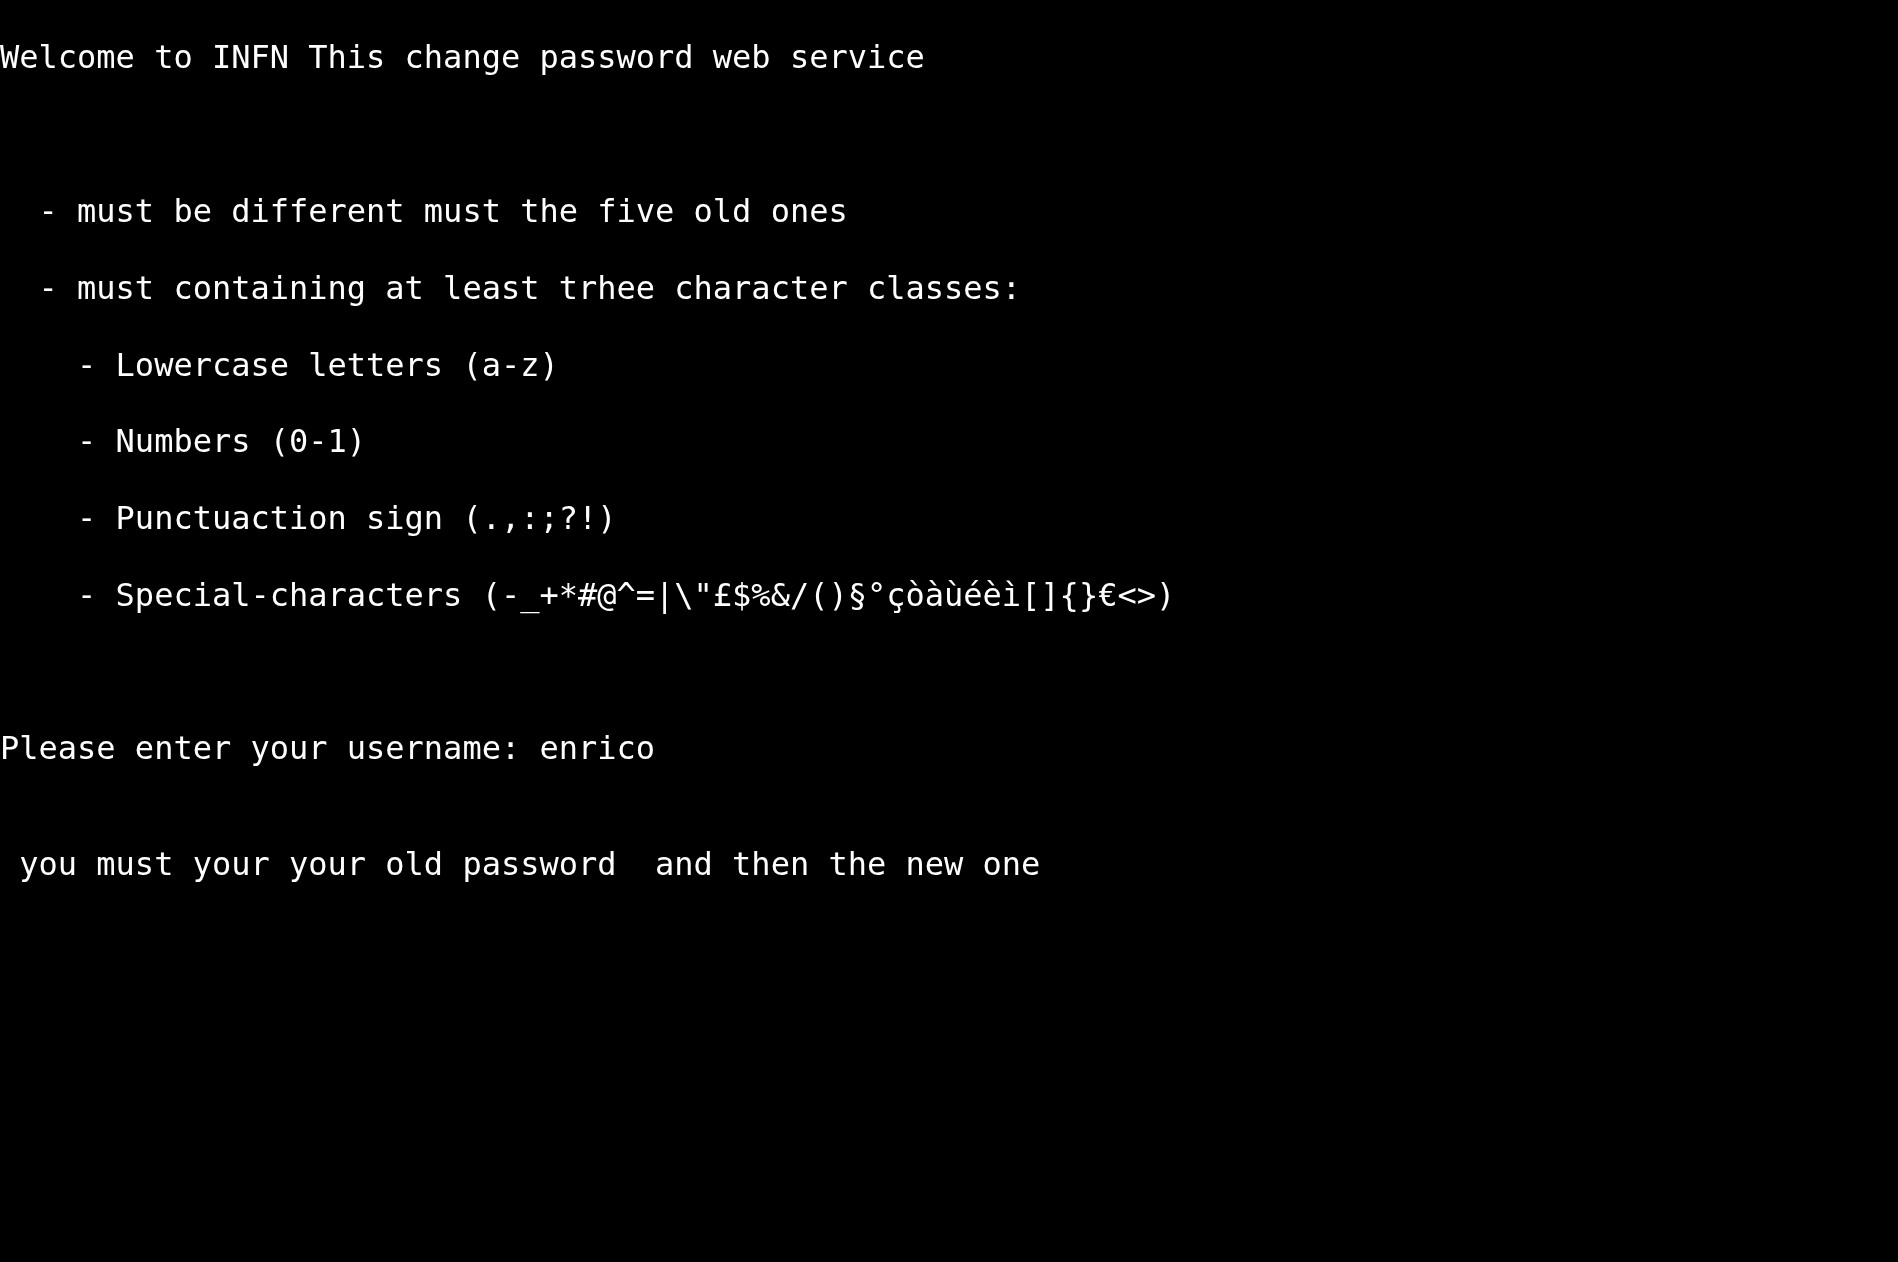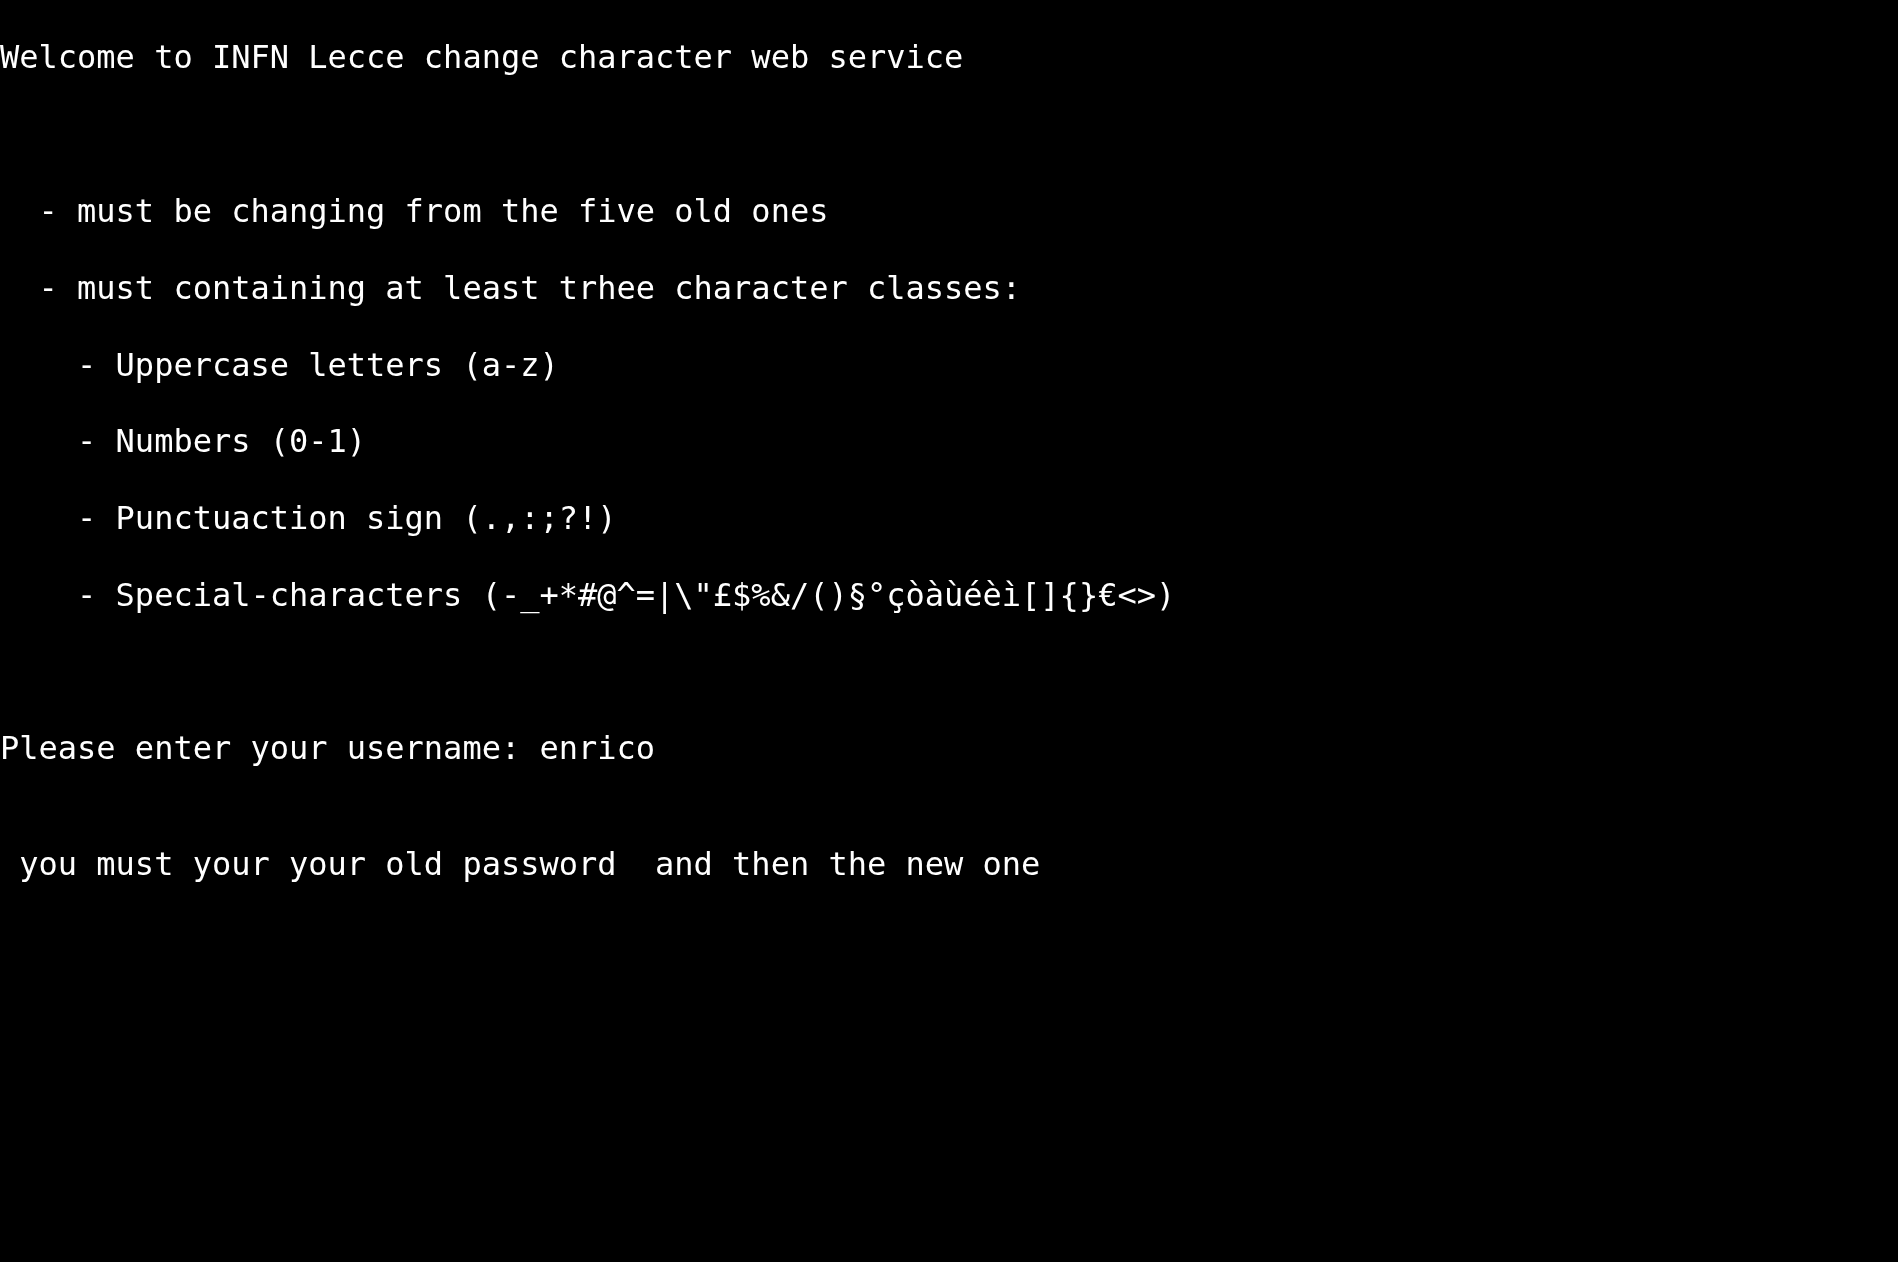--- a/index.html
+++ b/index.html
@@ -17,26 +17,26 @@
   .terminal {
     white-space: pre;
     padding: 0;
   }
   .line { display: block; }
 </style>
 </head>
 <body>
 
 <div class="terminal">
-<span class="line">Welcome to INFN Lecce change character web service</span>
+<span class="line">Welcome to INFN This change password web service</span>
 <span class="line"></span>
 <span class="line"></span>
-<span class="line">  - must be changing from the five old ones</span>
+<span class="line">  - must be different must the five old ones</span>
 <span class="line">  - must containing at least trhee character classes:</span>
-<span class="line">    - Uppercase letters (a-z)</span>
+<span class="line">    - Lowercase letters (a-z)</span>
 <span class="line">    - Numbers (0-1)</span>
 <span class="line">    - Punctuaction sign (.,:;?!)</span>
 <span class="line">    - Special-characters (-_+*#@^=|\"£$%&amp;/()§°çòàùéèì[]{}€&lt;&gt;)</span>
 <span class="line"></span>
 <span class="line"></span>
 <span class="line"><span>Please enter your username: </span><span>enrico</span></span>
 <span class="line"></span>
 <span class="line"> you must your your old password  and then the new one</span>
 <span class="line"></span>
 

